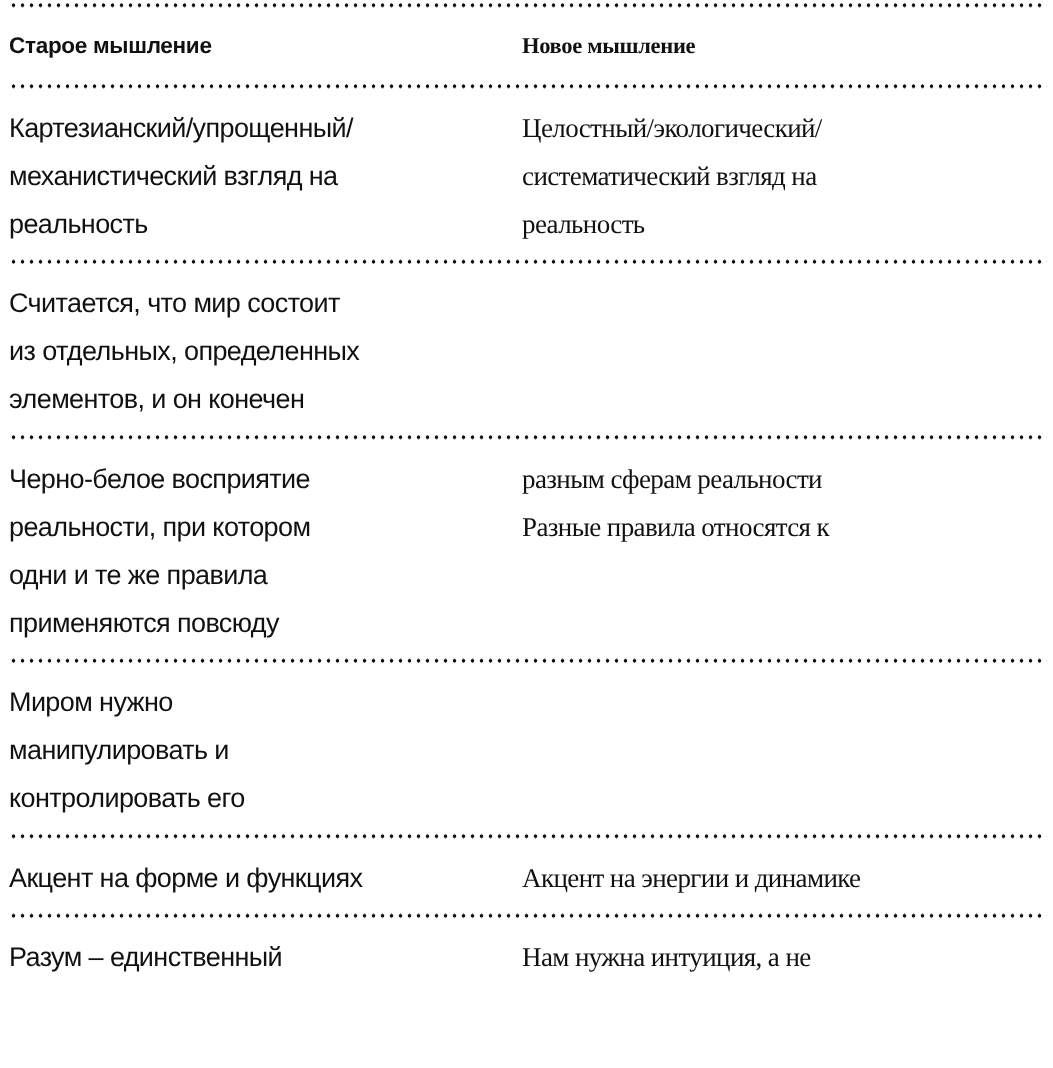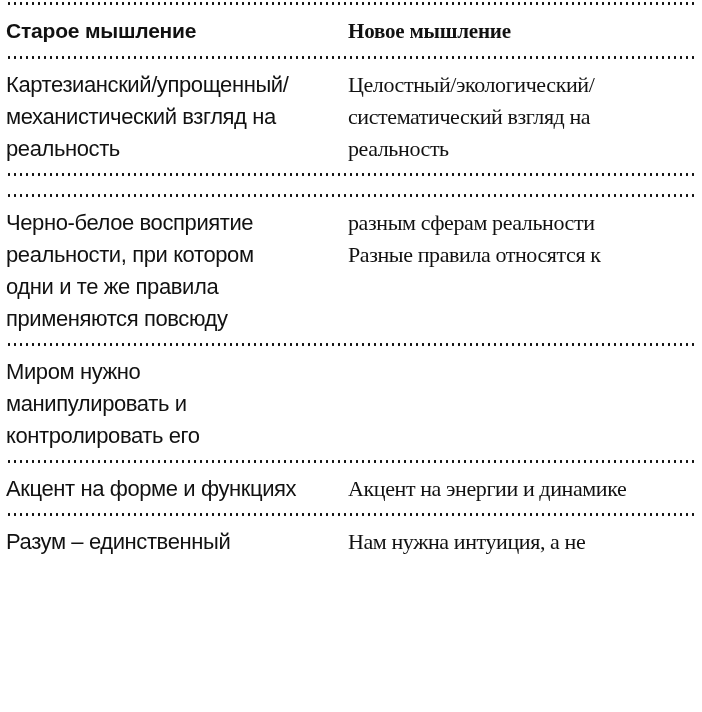--- a/index.html
+++ b/index.html
@@ -11,26 +11,26 @@
   }
   .dots {
     height: 3px;
     background-image: radial-gradient(circle, #111 1.1px, transparent 1.4px);
     background-size: 6px 3px;
     background-repeat: repeat-x;
     background-position: 0 0;
   }
   .row { display: flex; }
   .cell {
-    font-size: 22px; line-height: 32px;
+    font-size: 18px; line-height: 32px;
     letter-spacing: -0.4px;
   }
   .c1 { width: 342px; padding-right: 0; }
   .c2 { width: 350px; font-family: Liberation Serif, serif; }
-  .head .cell { font-weight: bold; font-size: 21px; letter-spacing: -0.2px; }
+  .head .cell { font-weight: bold; font-size: 15px; letter-spacing: -0.2px; }
   .head { padding: 10px 0 9px 0; }
   .body-row { padding: 10px 0 8px 0; }
   .line { display: block; white-space: nowrap; }
 </style>
 </head>
 <body>
 
 <div class="table">
   <div class="dots"></div>
   <div class="row head">
@@ -46,20 +46,25 @@
           <span class="line">реальность</span>
         </div>
         <div class="cell c2">
           <span class="line">Целостный/экологический/</span>
           <span class="line">систематический взгляд на</span>
           <span class="line">реальность</span>
         </div>
       </div>
       <div class="dots"></div>
       <div class="row body-row">
+        <div class="cell c1">
+          <span class="line">Считается, что мир состоит</span>
+          <span class="line">из отдельных, определенных</span>
+          <span class="line">элементов, и он конечен</span>
+        </div>
       </div>
       <div class="dots"></div>
       <div class="row body-row">
         <div class="cell c1">
           <span class="line">Черно-белое восприятие</span>
           <span class="line">реальности, при котором</span>
           <span class="line">одни и те же правила</span>
           <span class="line">применяются повсюду</span>
         </div>
         <div class="cell c2">

